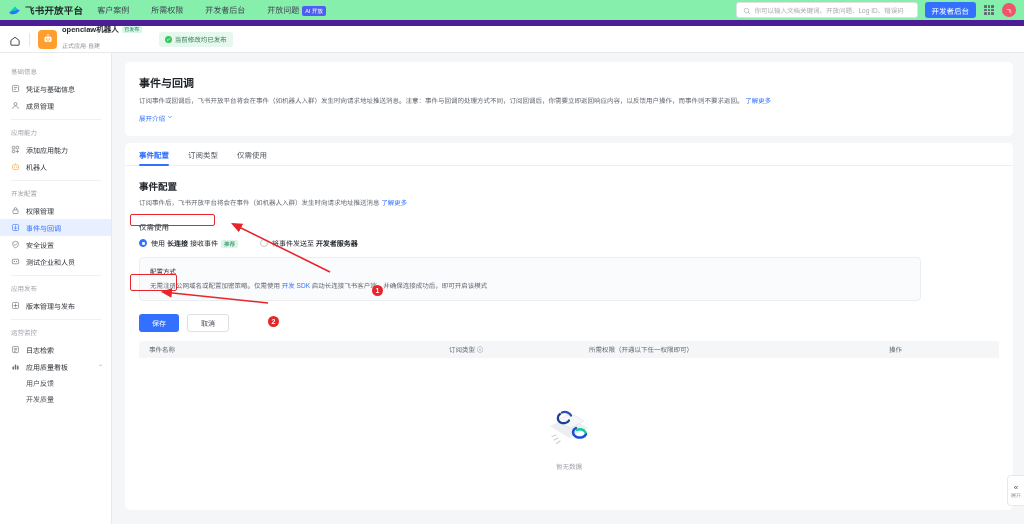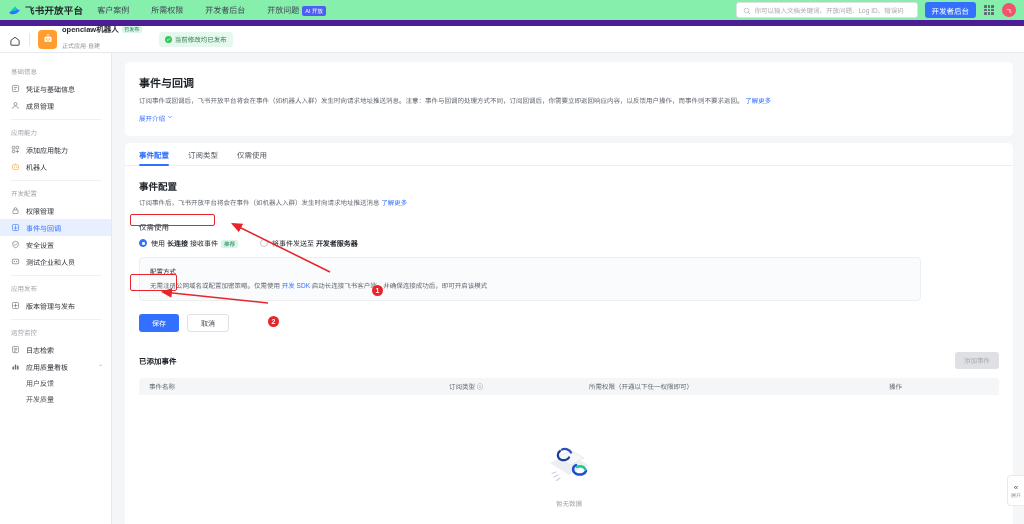--- a/index.html
+++ b/index.html
@@ -491,24 +491,20 @@
           <div class="info-body">
             <span>无需注册公网域名或配置加密策略。仅需使用 </span><span class="link-blue">开发 SDK</span><span> 启动长连接飞书客户端，并确保连接成功后，即可开启该模式</span>
           </div>
         </div>
 
         <div class="btn-row">
           <div class="btn btn-primary">保存</div>
           <div class="btn btn-default">取消</div>
         </div>
 
-        <div class="sub-head">
-          <span class="sub-title">已添加事件</span>
-          <span class="btn-add">添加事件</span>
-        </div>
 
         <div class="table">
           <div class="thead">
             <span class="th c1">事件名称</span>
             <span class="th c2">订阅类型 ⓘ</span>
             <span class="th c3">所需权限（开通以下任一权限即可）</span>
             <span class="th c4">操作</span>
           </div>
           <div class="empty-wrap">
             <span>

